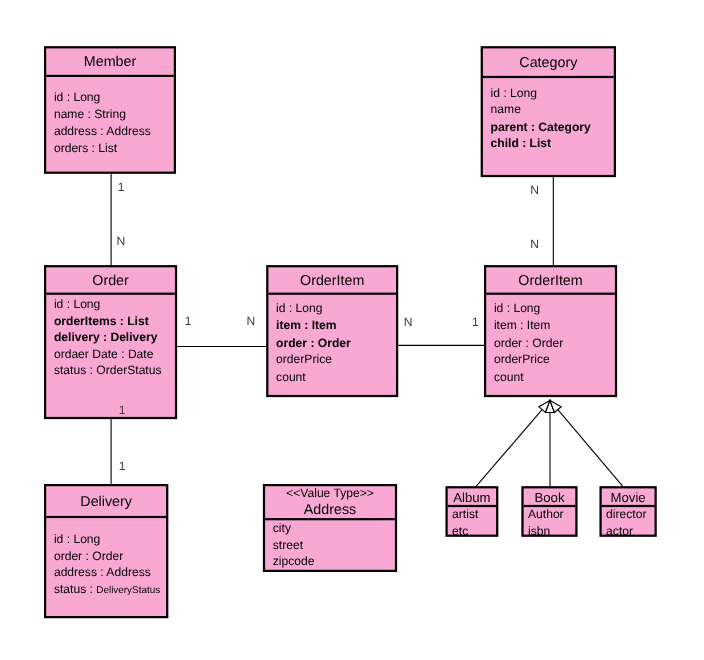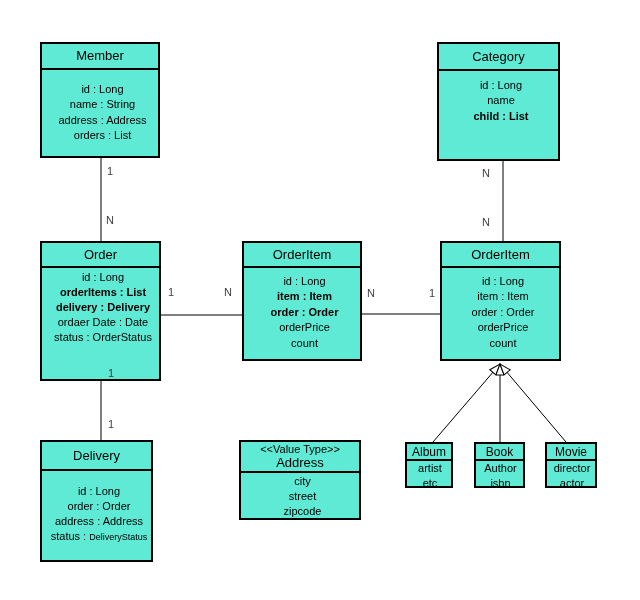--- a/index.html
+++ b/index.html
@@ -8,25 +8,24 @@
     background: #ffffff;
     font-family: "Liberation Sans", sans-serif;
     position: relative;
     overflow: hidden;
   }
   #canvas { position: absolute; inset: 0; width: 640px; height: 600px; }
   #wires { position: absolute; left: 0; top: 0; width: 640px; height: 600px; }
 
   .cls {
     position: absolute;
-    background: #5eead4;
+    background: #f9a8d4;
     border: 2px solid #000000;
     box-sizing: border-box;
     color: #000000;
-    text-align: center;
   }
   .ctitle {
     border-bottom: 2px solid #000000;
     display: flex; flex-direction: column;
     align-items: center; justify-content: center;
     font-size: 13px;
     box-sizing: border-box;
     line-height: 14px;
   }
   .ctitle.small-title { font-size: 12px; }
@@ -83,20 +82,21 @@
       <div class="attr">address : Address</div>
       <div class="attr">orders : List</div>
     </div>
   </div>
 
   <div class="cls" style="left:437px;top:42px;width:123px;height:119px">
     <div class="ctitle" style="height:27px">Category</div>
     <div class="cattrs" style="padding-top:7px">
       <div class="attr">id : Long</div>
       <div class="attr">name</div>
+      <div class="attr bold">parent : Category</div>
       <div class="attr bold">child : List</div>
     </div>
   </div>
 
   <div class="cls" style="left:40px;top:241px;width:121px;height:140px">
     <div class="ctitle" style="height:25px">Order</div>
     <div class="cattrs" style="padding-top:2px">
       <div class="attr" style="line-height:15.1px">id : Long</div>
       <div class="attr bold" style="line-height:15.1px">orderItems : List</div>
       <div class="attr bold" style="line-height:15.1px">delivery : Delivery</div>

